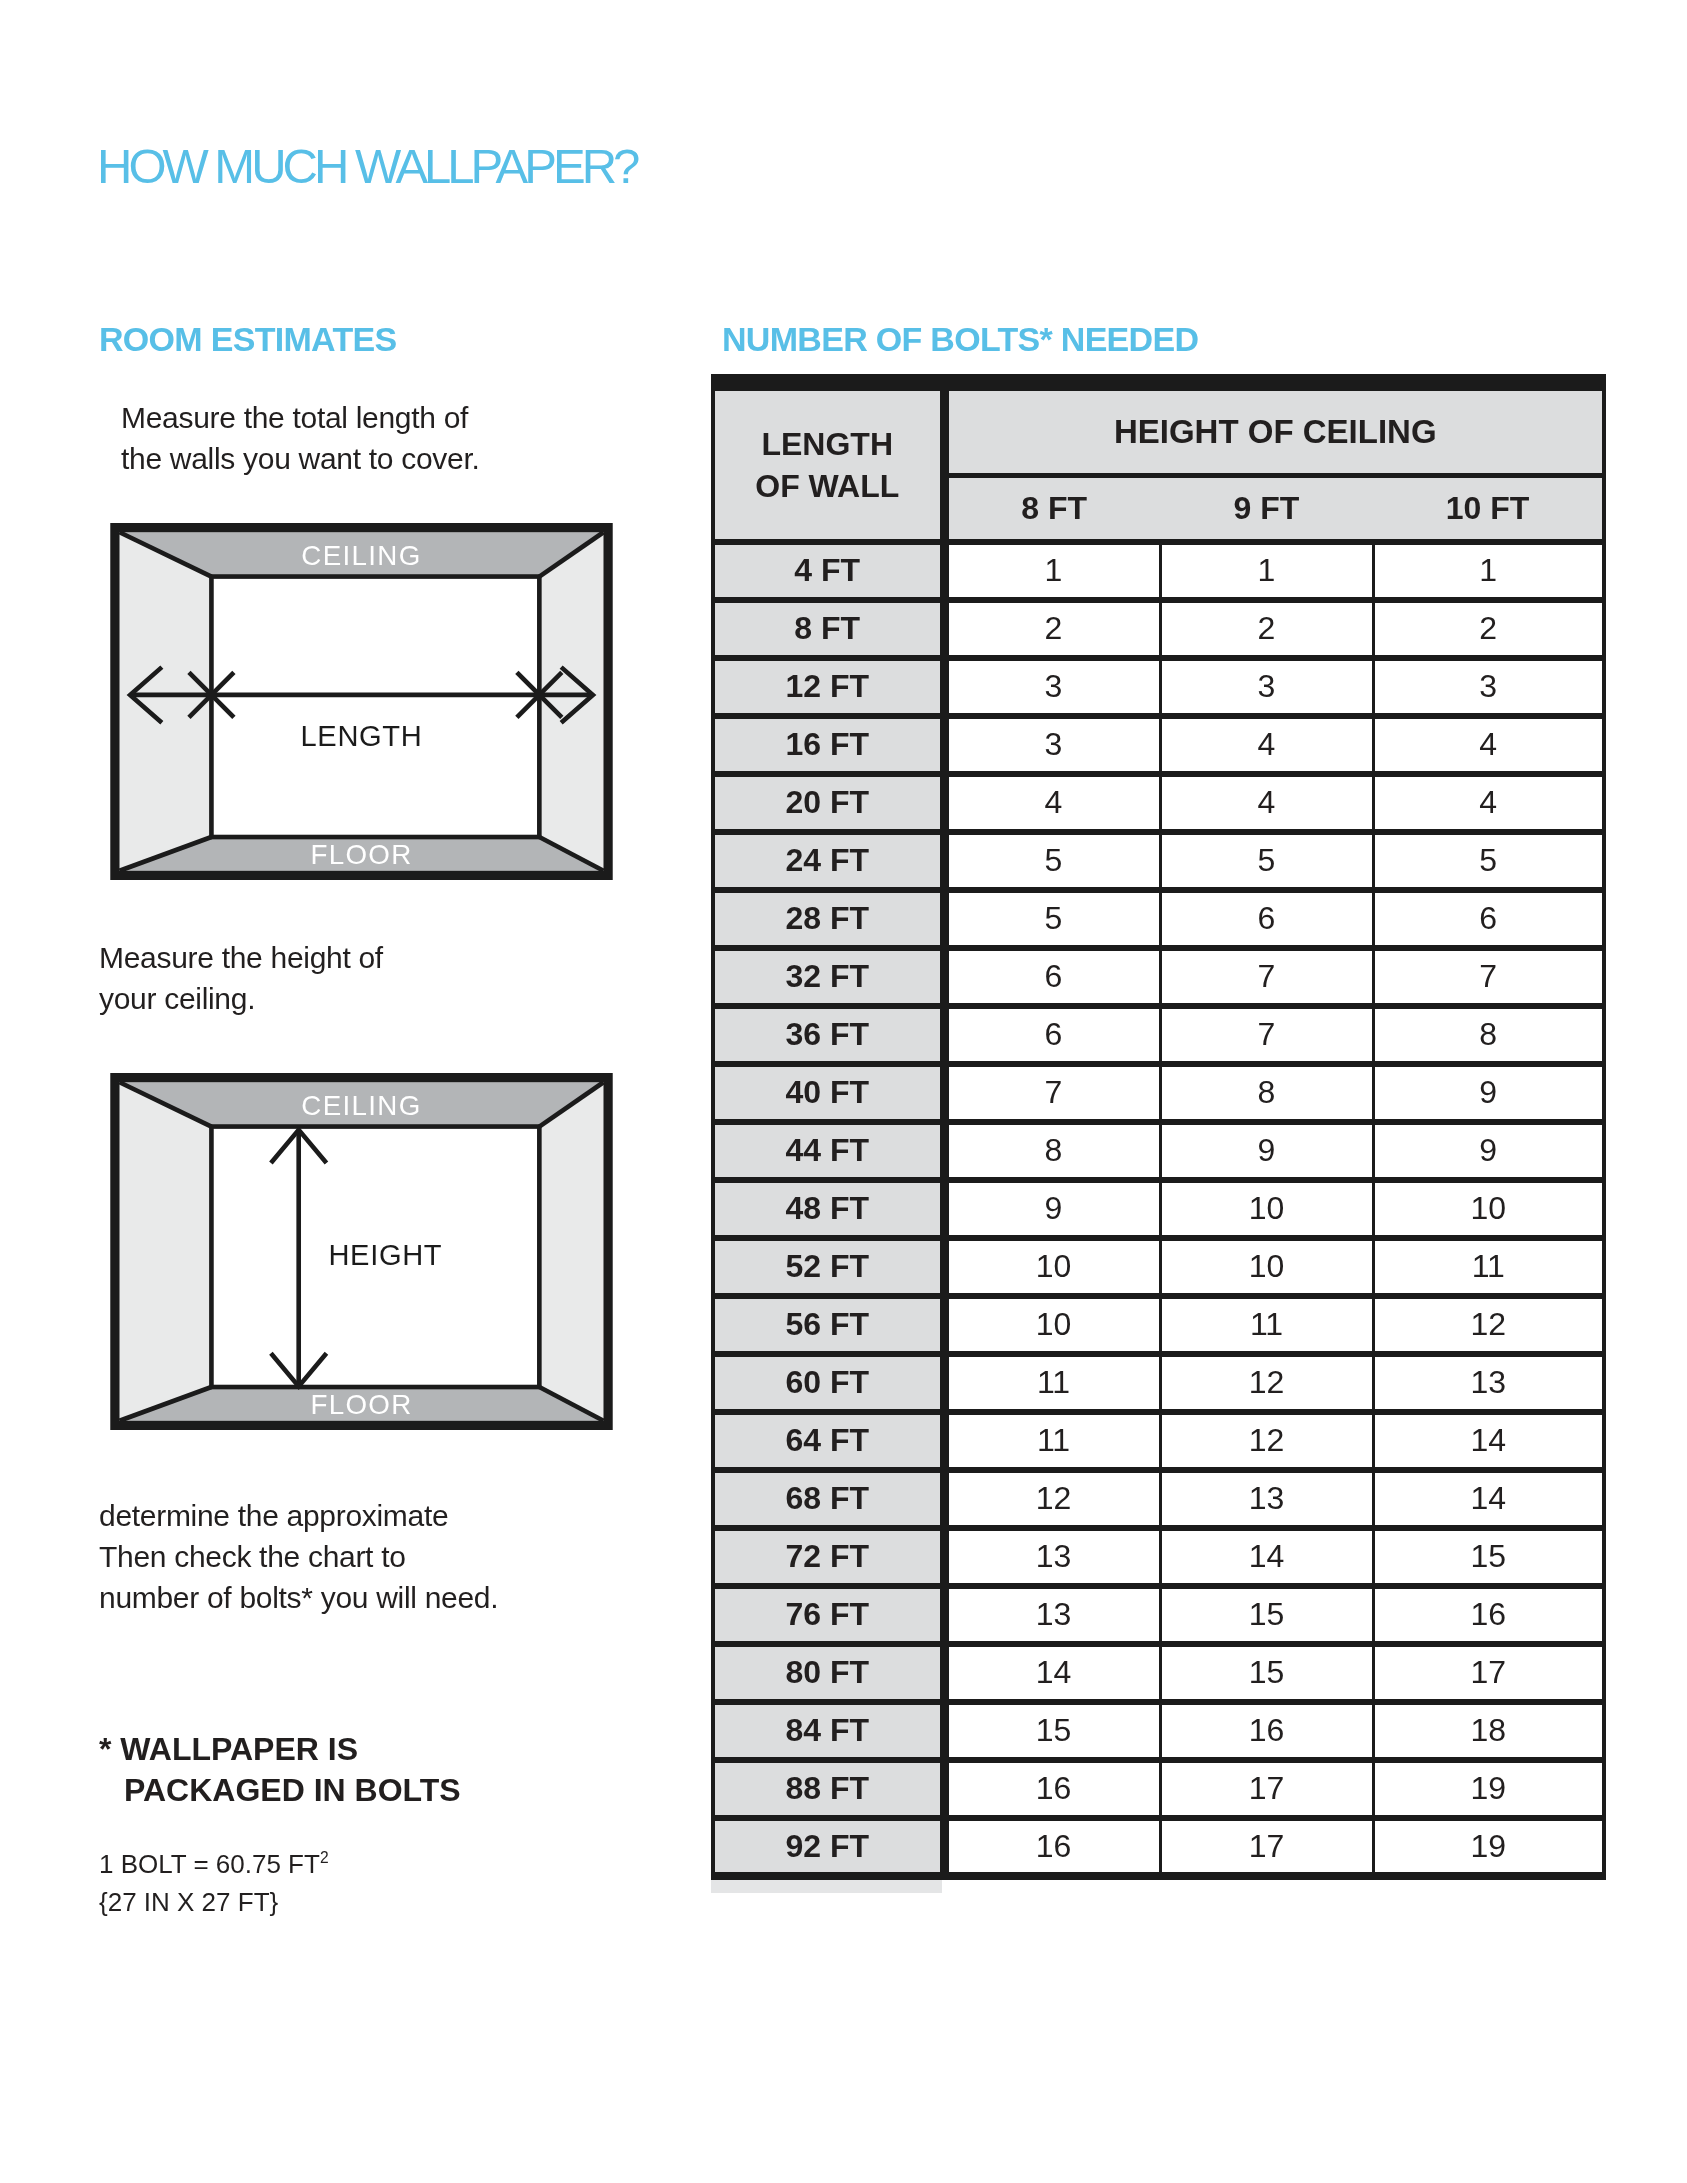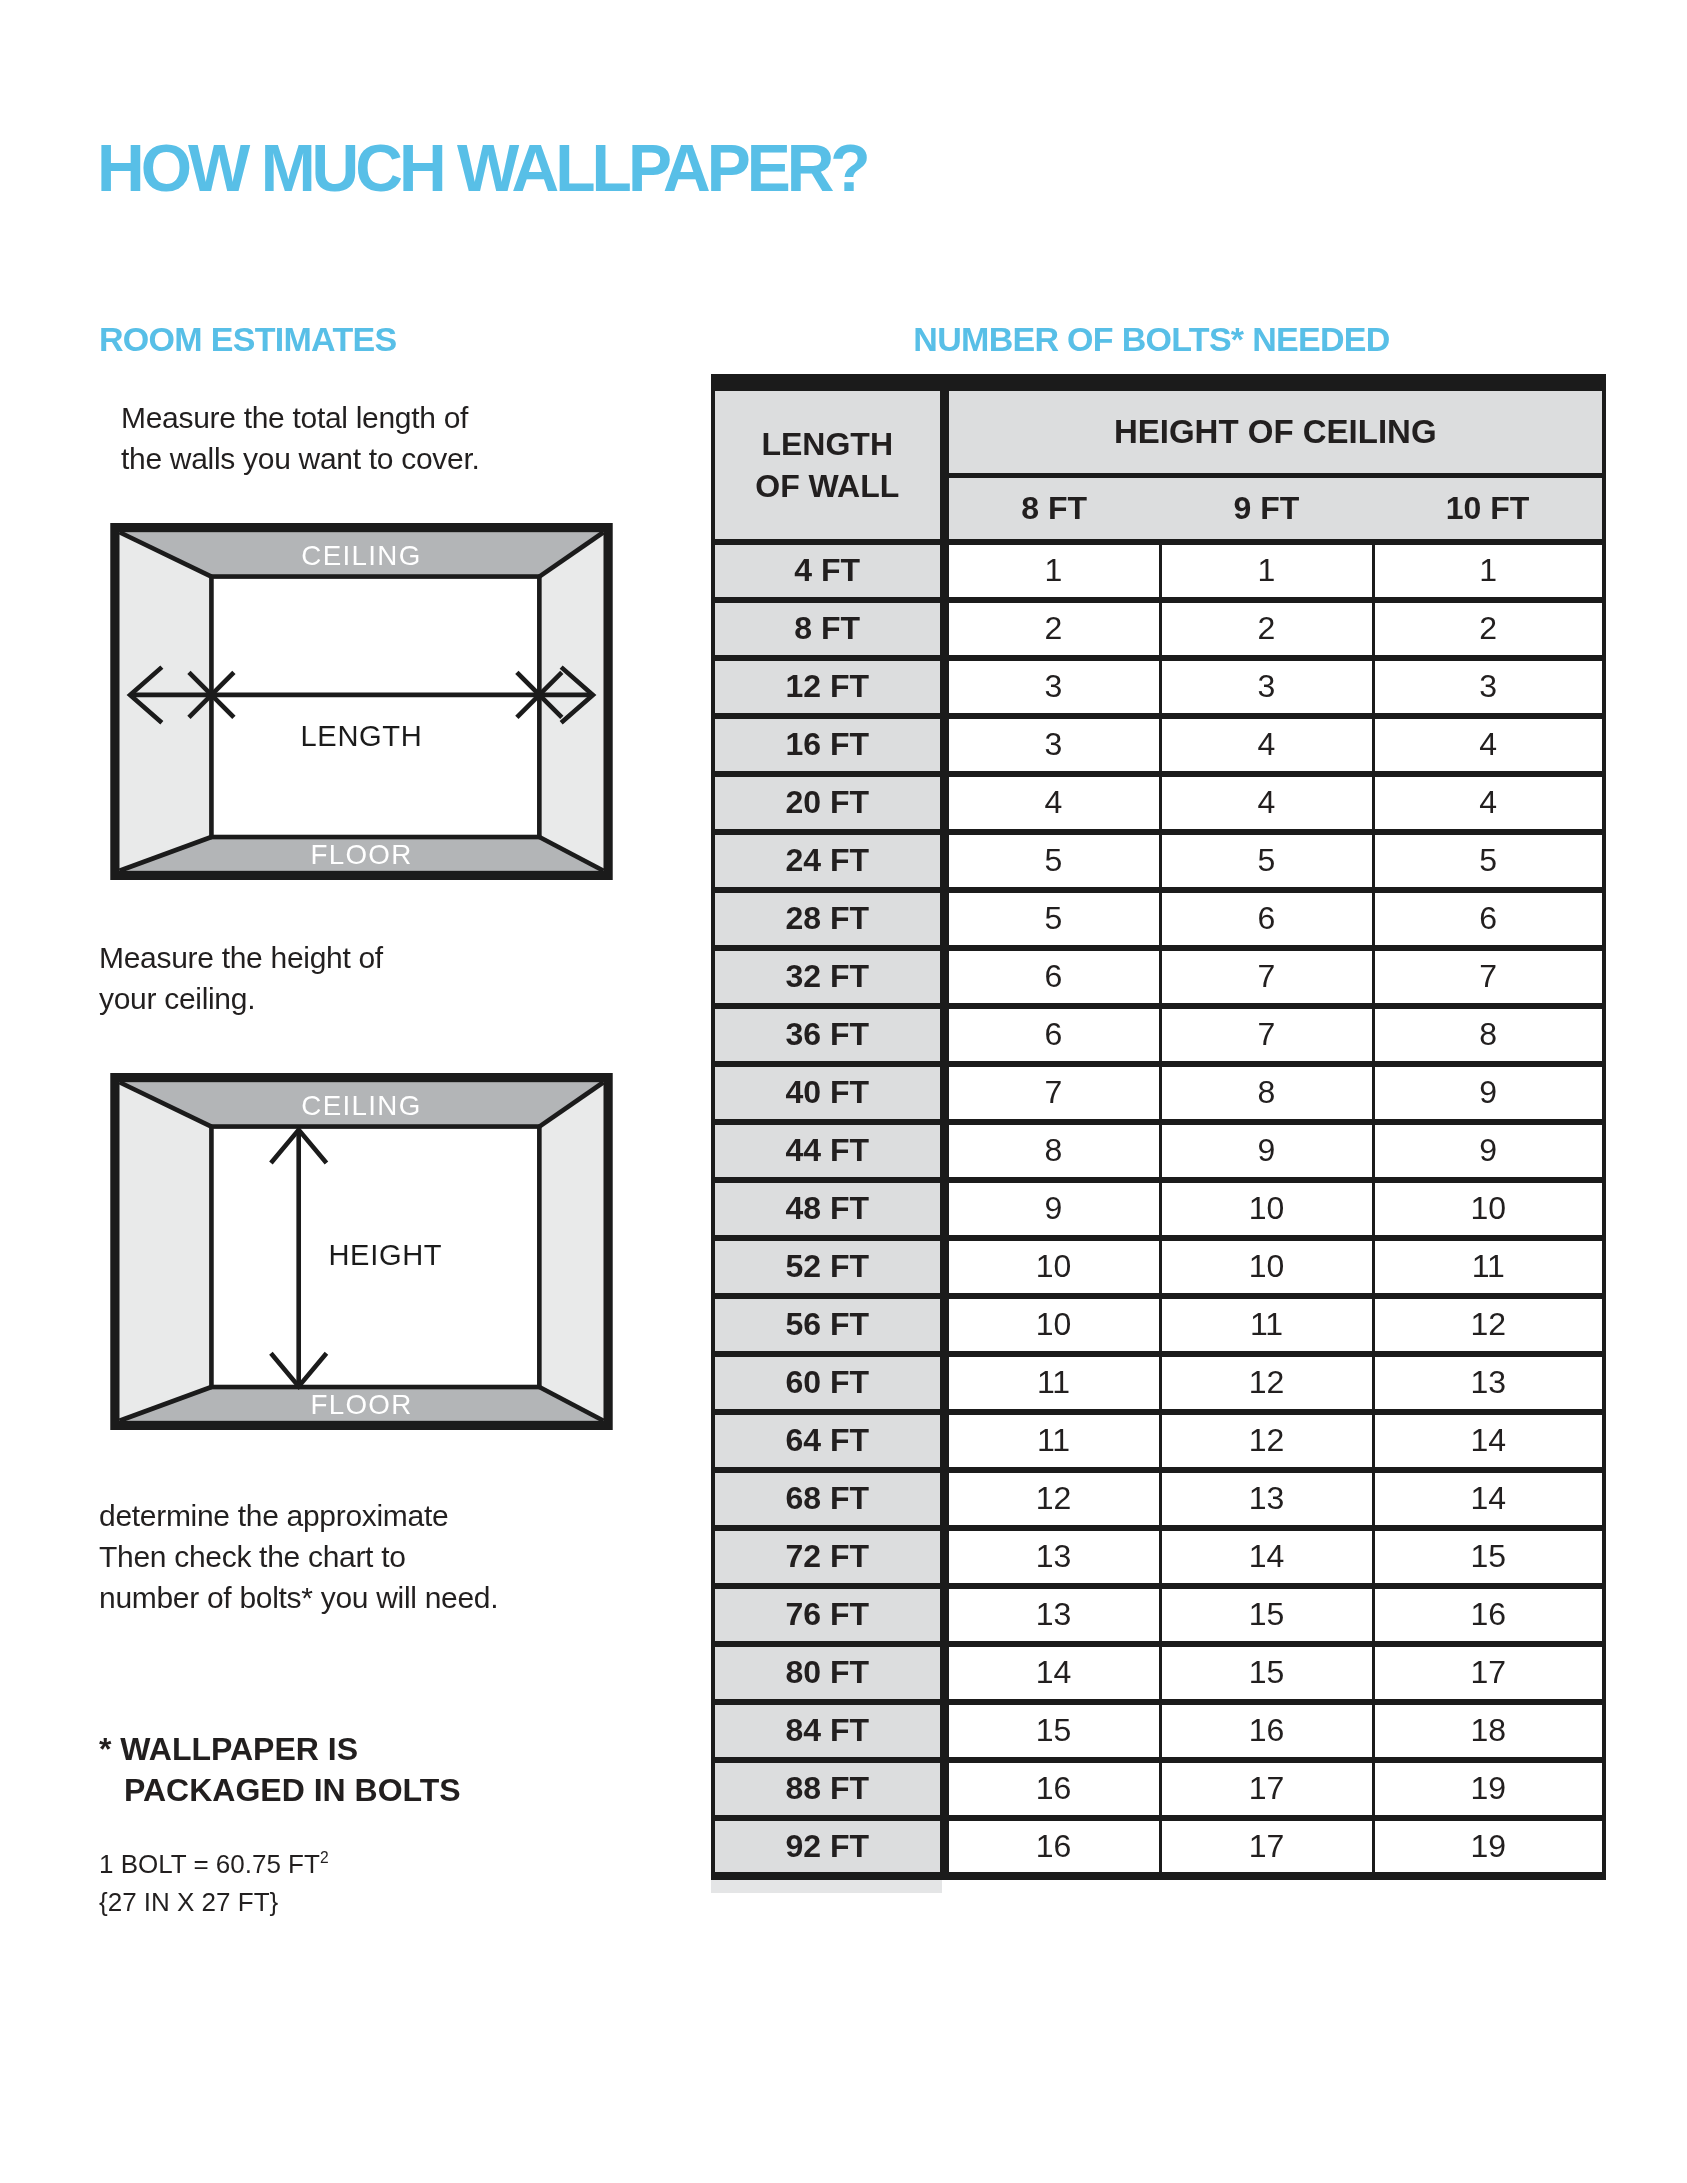--- a/index.html
+++ b/index.html
@@ -10,30 +10,30 @@
     --room-dark:#b3b5b7;
     --room-light:#e9eaea;
   }
   *{box-sizing:border-box;}
   html,body{margin:0;padding:0;}
   body{
     width:1687px;height:2183px;position:relative;background:#ffffff;
     font-family:"Liberation Sans","DejaVu Sans",sans-serif;color:var(--text);
   }
   .page-title{
-    position:absolute;left:97px;top:91px;
-    font-size:66px;font-weight:bold;letter-spacing:-4px;color:var(--accent);
+    position:absolute;left:97px;top:109px;
+    font-size:49px;font-weight:normal;letter-spacing:-4px;color:var(--accent);
     white-space:nowrap;line-height:1;
   }
   .section-heading{
     position:absolute;font-size:34px;font-weight:bold;letter-spacing:-0.7px;
     color:var(--accent);line-height:1;white-space:nowrap;
   }
   #room-estimates-heading{left:99px;top:322px;}
-  #table-heading{left:706px;top:322px;width:891px;text-align:center;}
+  #table-heading{left:722px;top:322px;width:891px;text-align:left;}
   .para{
     position:absolute;left:99px;font-size:30px;line-height:41px;color:var(--text);
     letter-spacing:-0.3px;
   }
   .para div{white-space:nowrap;}
   #step1{top:397px;margin-left:22px;}
   #step2{top:937px;}
   #step3{top:1495px;}
   .footnote{
     position:absolute;left:99px;top:1729px;font-size:32px;font-weight:bold;

